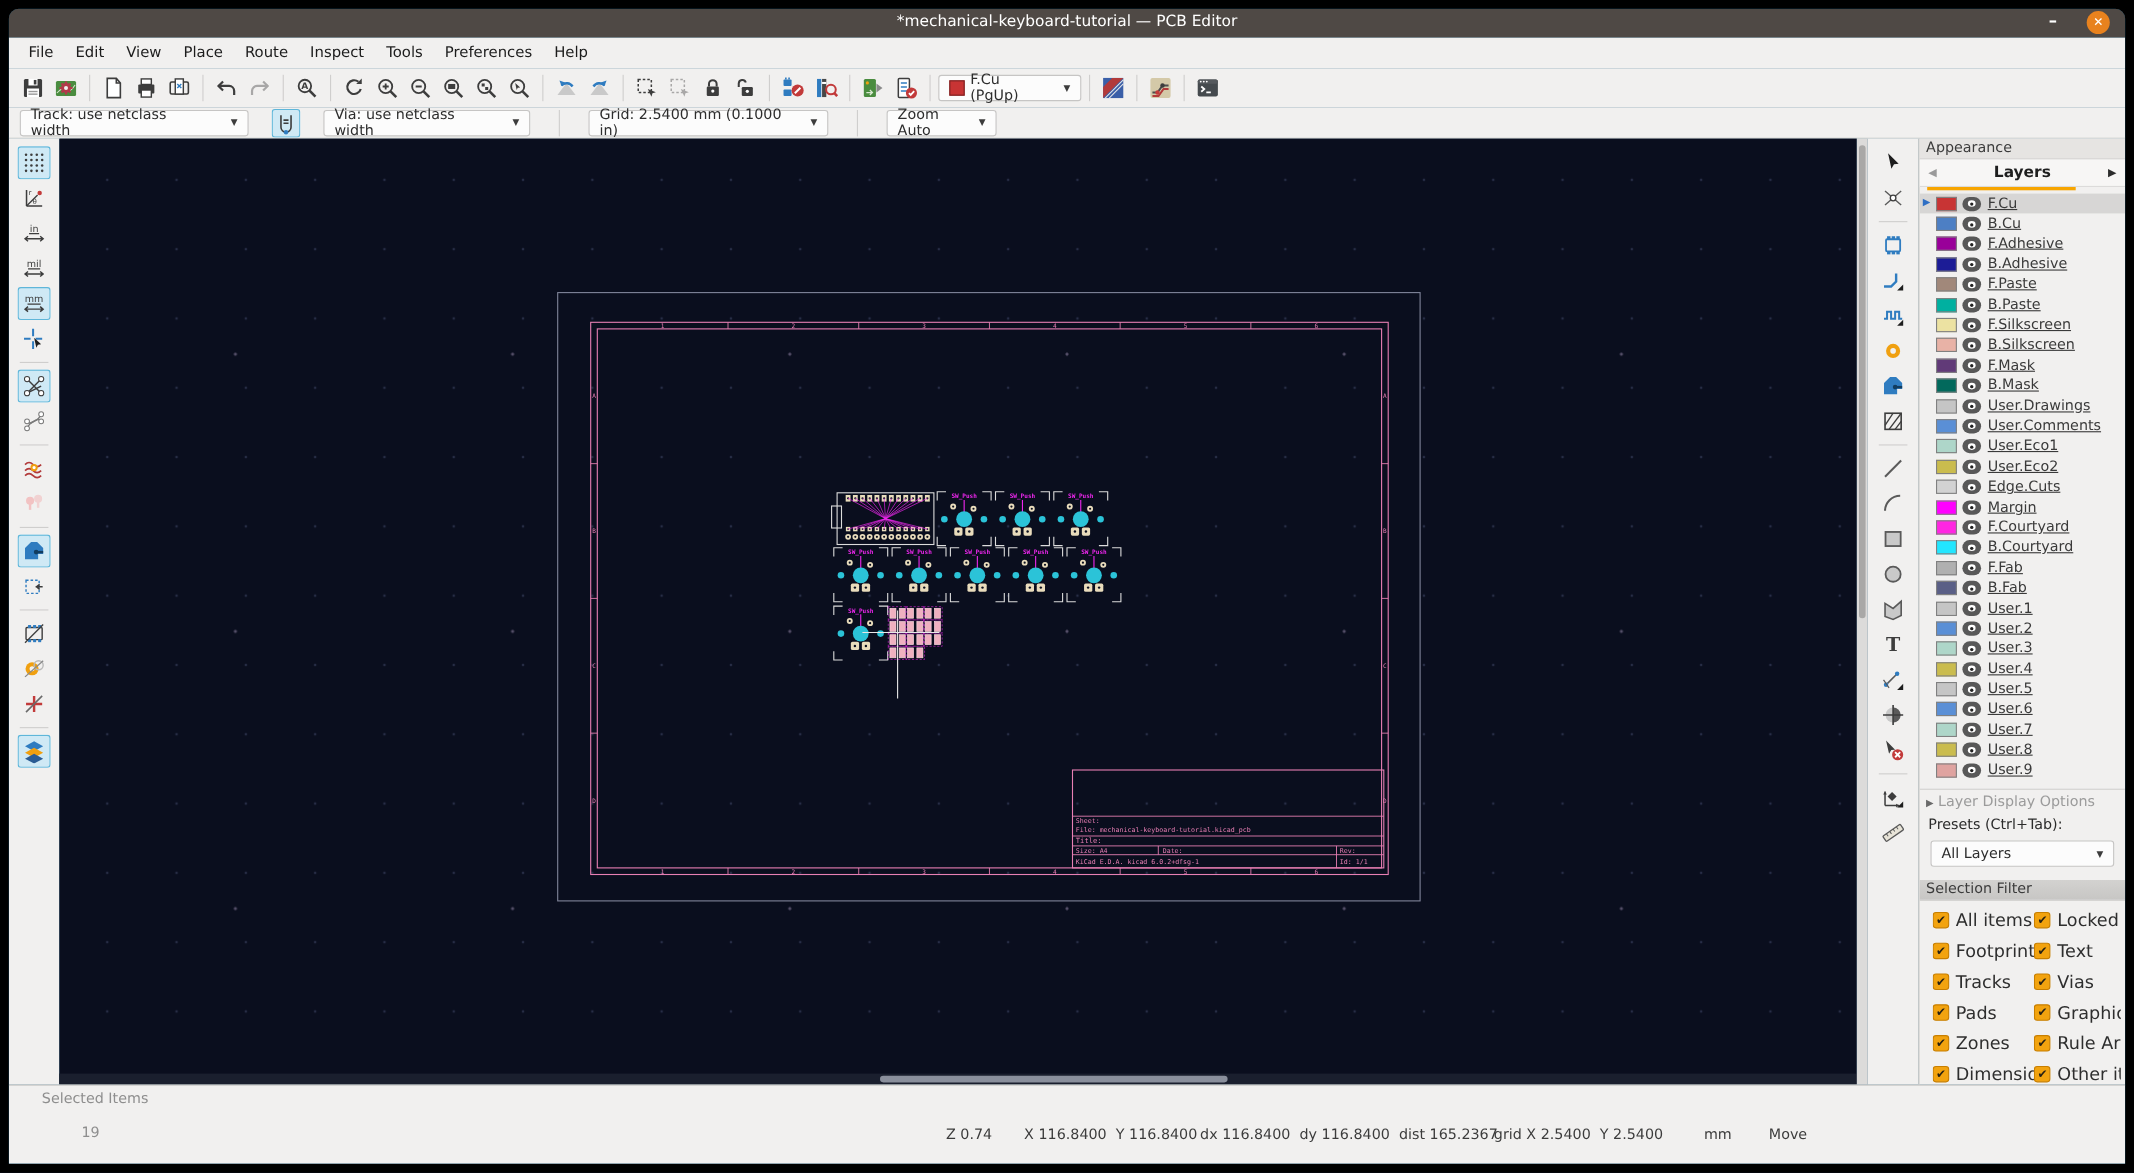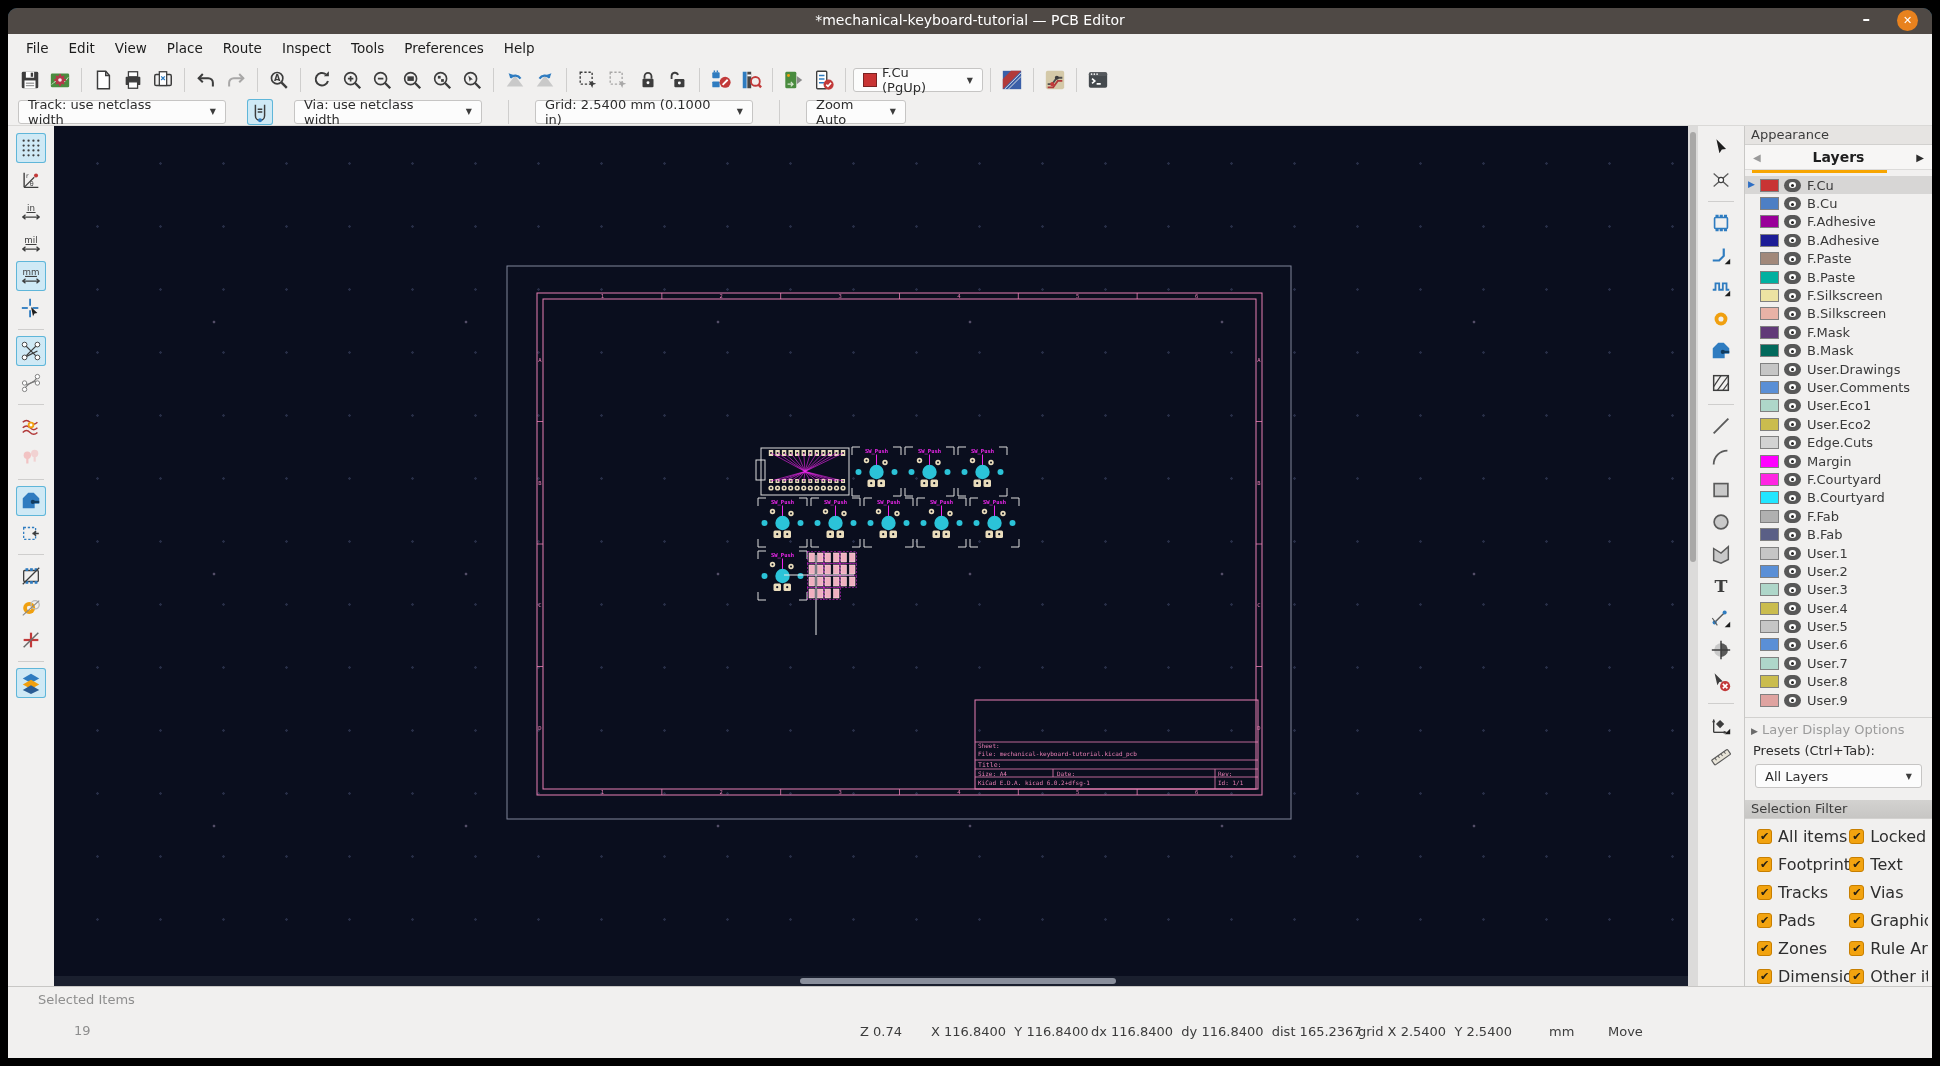--- a/index.html
+++ b/index.html
@@ -72,21 +72,21 @@
   .layer-row { height: 18.4px; display: flex; align-items: center; padding-left: 15px; position: relative; }
   .layer-row.selected { background: #d7d6d5; }
   .sel-arrow { position: absolute; left: 3px; top: 3px; color: #2f6fc4; font-size: 9px; }
   .swatch { width: 19px; height: 13px; border: 1px solid #808080; margin-right: 5px; flex: 0 0 auto; }
   .eye { width: 17px; height: 13px; background: #585858; border-radius: 7px; position: relative;
          margin-right: 6px; flex: 0 0 auto; }
   .eye::after { content: ""; position: absolute; left: 5px; top: 3.5px; width: 7px; height: 6px;
                 background: #fff; border-radius: 50%; }
   .eye::before { content: ""; position: absolute; left: 7px; top: 5.5px; width: 3px; height: 3px;
                  background: #222; border-radius: 50%; z-index: 1; }
-  .layer-label { font-size: 13px; color: #3a3a3a; white-space: nowrap; }
+  .layer-label { font-size: 13px; color: #3a3a3a; white-space: nowrap; text-decoration: underline; }
   .ldo { margin-top: 8px; border-top: 1px solid #d2d1cf; padding: 4px 6px; font-size: 13px;
          color: #9b9b9b; flex: 0 0 auto; }
   .ldo-arrow { font-size: 9px; margin-right: 4px; color: #6a6a6a; }
   .presets-label { font-size: 13px; color: #2b2b2b; padding: 2px 8px; flex: 0 0 auto; }
   .presets-dd { margin: 4px 10px 2px 10px; }
   .filter-title { margin-top: 10px; background: linear-gradient(#d3d2d0, #c7c6c4); }
   .filter-grid { display: grid; grid-template-columns: 54% 46%; padding: 8px 4px 0 12px; row-gap: 9px; flex: 0 0 auto; }
   .fitem { display: flex; align-items: center; gap: 6px; overflow: hidden; white-space: nowrap; }
   .cb { width: 15px; height: 15px; background: #f2a30f; border: 1px solid #c87f00; border-radius: 3px;
         color: #262014; font-size: 11px; line-height: 13px; text-align: center; font-weight: bold; flex: 0 0 auto; }

